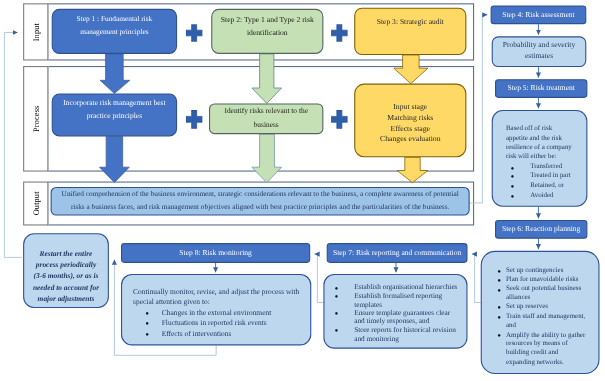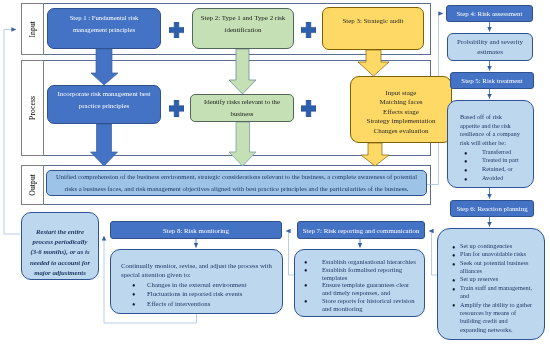--- a/index.html
+++ b/index.html
@@ -118,26 +118,25 @@
   </div>
   <div class="abs plus" style="left:169px;top:100px;width:15px;height:17px;"><svg viewBox="0 0 15 17" width="15" height="17">
         <path d="M5.2,0 L9.8,0 L9.8,5.8 L15,5.8 L15,11.2 L9.8,11.2 L9.8,17 L5.2,17 L5.2,11.2 L0,11.2 L0,5.8 L5.2,5.8 Z" fill="#2E5FAC" stroke="#23468A" stroke-width="0.6"></path>
       </svg></div>
   <div class="abs box green" style="left:190px;top:94px;width:104px;height:28px;border-radius:5px;font-size:6.74px;line-height:1.78;padding:0 1px 1px 1px;">
     <span>Identify risks relevant to the business</span>
   </div>
   <div class="abs plus" style="left:301px;top:100px;width:15px;height:17px;"><svg viewBox="0 0 15 17" width="15" height="17">
         <path d="M5.2,0 L9.8,0 L9.8,5.8 L15,5.8 L15,11.2 L9.8,11.2 L9.8,17 L5.2,17 L5.2,11.2 L0,11.2 L0,5.8 L5.2,5.8 Z" fill="#2E5FAC" stroke="#23468A" stroke-width="0.6"></path>
       </svg></div>
-  <div class="abs box yellow" style="left:322px;top:76px;width:102px;height:67px;border-radius:9px;font-size:7.0px;line-height:1.36;padding:14px 0 8px 0;margin-left:28px;">
+  <div class="abs box yellow" style="left:322px;top:76px;width:102px;height:67px;border-radius:9px;font-size:7.0px;line-height:1.36;padding:14px 0 8px 0;">
     <span id="p3lines">
         <div>Input stage</div>
-        <div>Matching faces</div>
+        <div>Matching risks</div>
         <div>Effects stage</div>
-        <div>Strategy implementation</div>
         <div>Changes evaluation</div>
       </span>
   </div>
 
   <div class="abs box midblue" style="left:46px;top:170px;width:381px;height:26px;border-radius:5px;font-size:6.63px;line-height:1.75;padding:0 7px;">
     <span>Unified comprehension of the business environment, strategic considerations relevant to the business, a complete awareness of potential risks a business faces, and risk management objectives aligned with best practice principles and the particularities of the business.</span>
   </div>
 
   <div class="abs box dkblue" style="left:446px;top:5px;width:87px;height:17px;border-radius:3px;font-size:6.88px;">
     <span>Step 4: Risk assessment</span>

